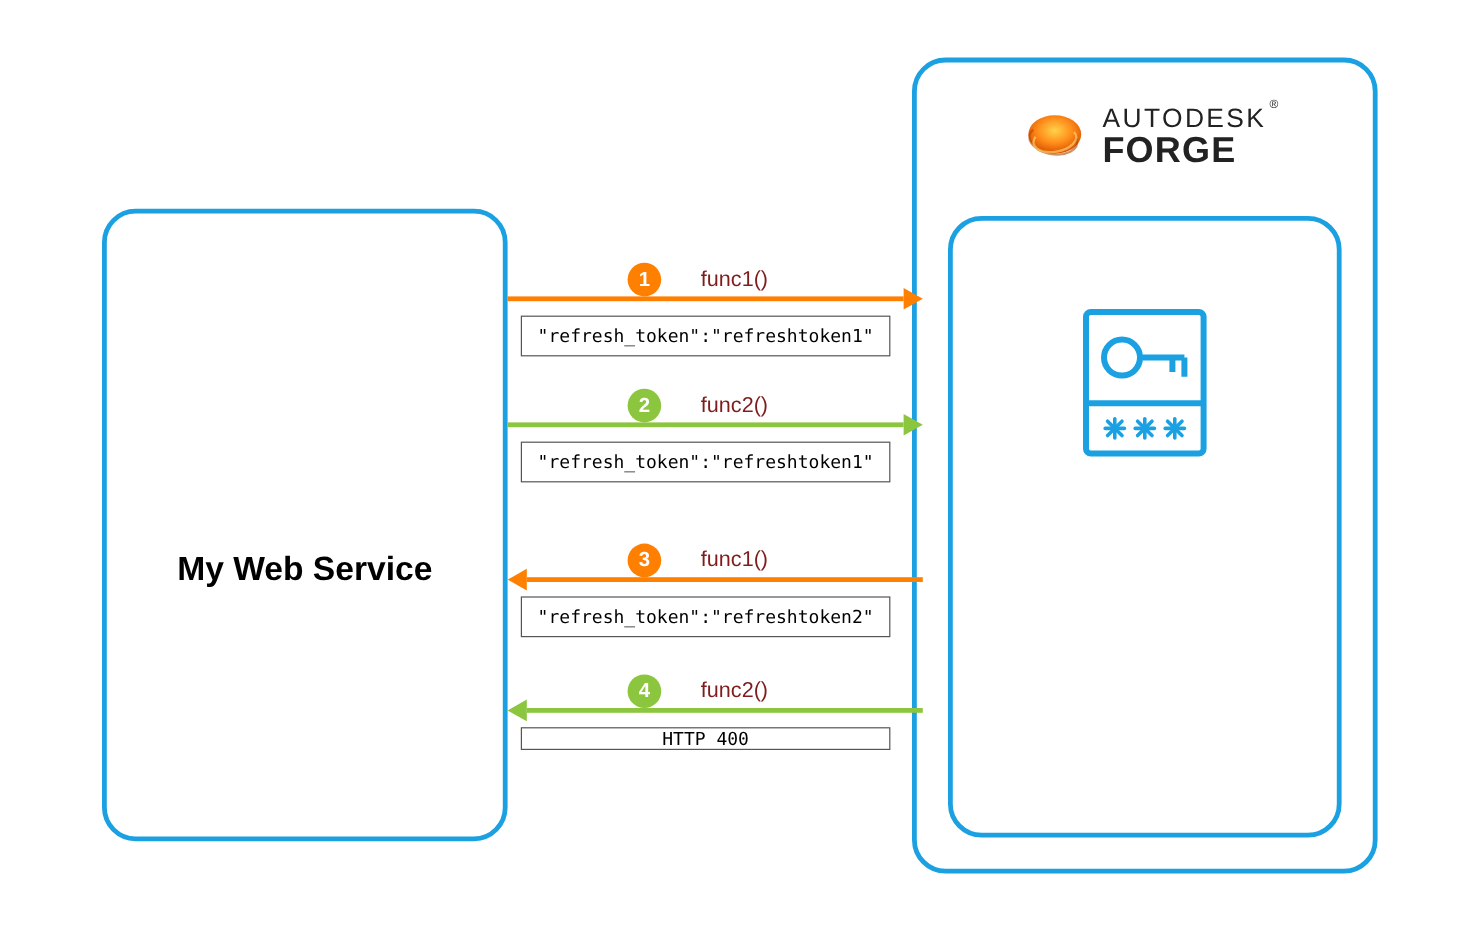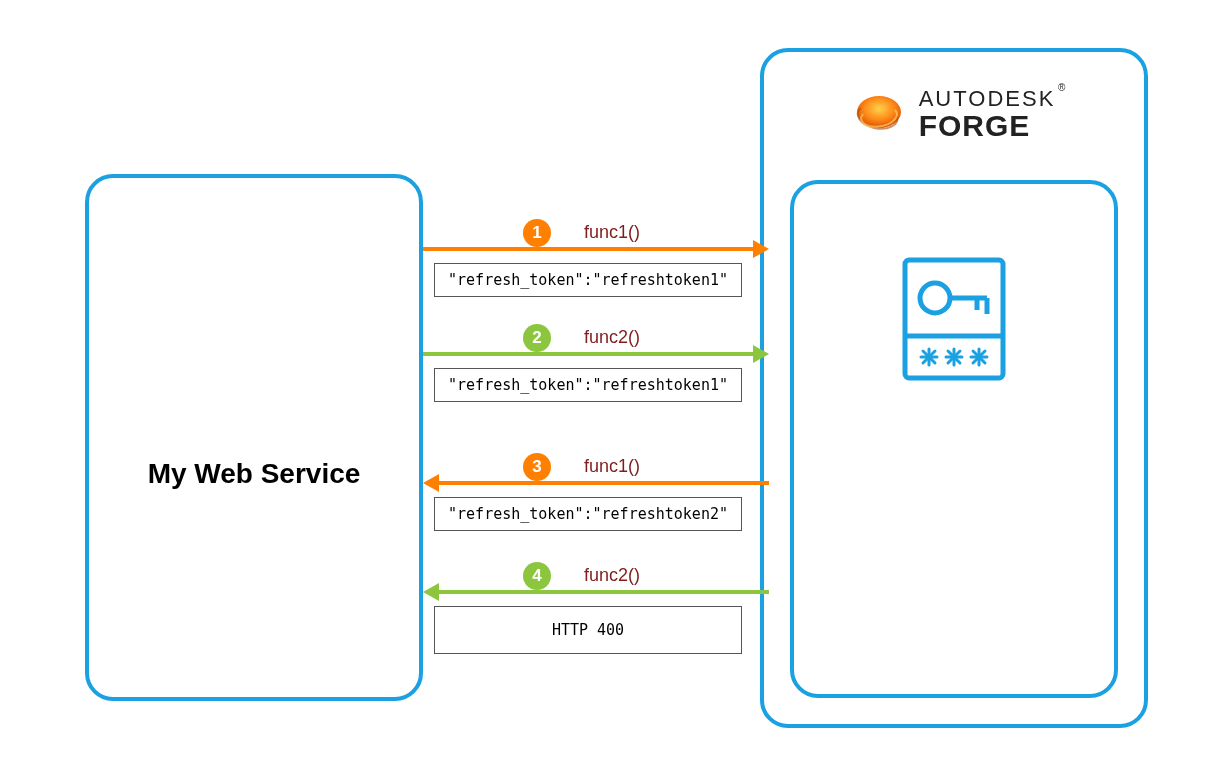--- a/index.html
+++ b/index.html
@@ -217,15 +217,15 @@
   <div class="arrow-line" style="left:439px; top:481px; width:330px; background:#ff7f00;"></div>
   <div class="arrow-head-left" style="left:423px; top:474px; border-right:16px solid #ff7f00;"></div>
   <div class="step-circle" style="left:523px; top:453px; background:#ff7f00;">3</div>
   <div class="step-label" style="left:584px; top:456px;">func1()</div>
   <div class="payload-box" style="left:434px; top:497px; width:308px; height:34px;">"refresh_token":"refreshtoken2"</div>
 
   <div class="arrow-line" style="left:439px; top:590px; width:330px; background:#8cc63f;"></div>
   <div class="arrow-head-left" style="left:423px; top:583px; border-right:16px solid #8cc63f;"></div>
   <div class="step-circle" style="left:523px; top:562px; background:#8cc63f;">4</div>
   <div class="step-label" style="left:584px; top:565px;">func2()</div>
-  <div class="payload-box" style="left:434px; top:606px; width:308px; height:48px;text-align:right;">HTTP 400</div>
+  <div class="payload-box" style="left:434px; top:606px; width:308px; height:19px;text-align:right;">HTTP 400</div>
 
 </div>
 
 </body></html>

